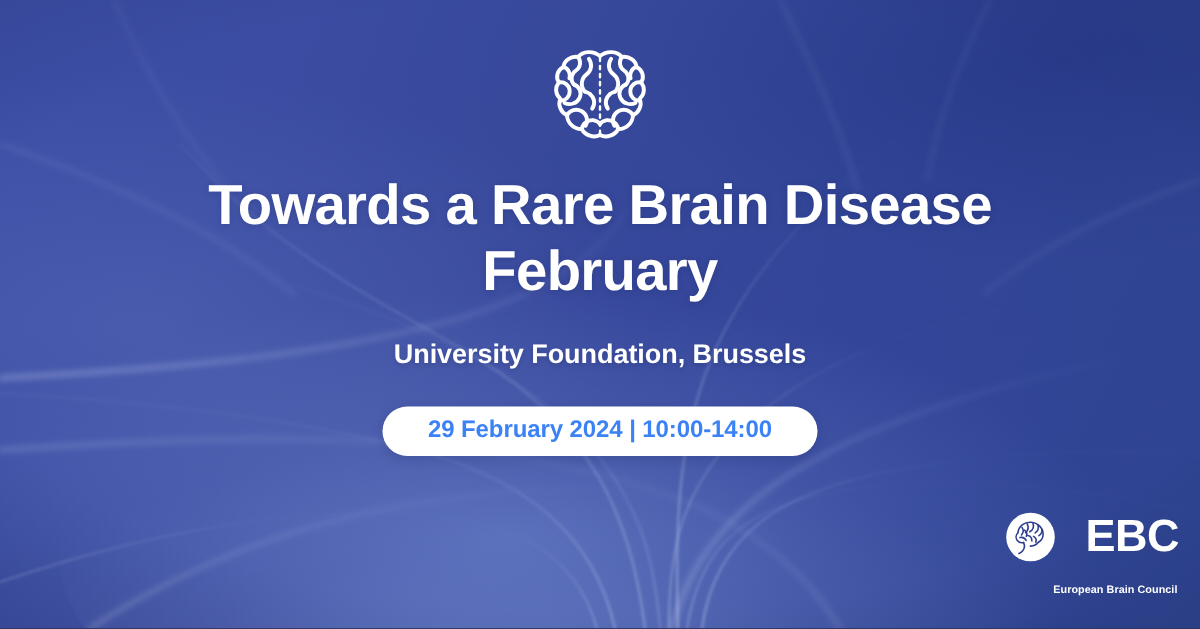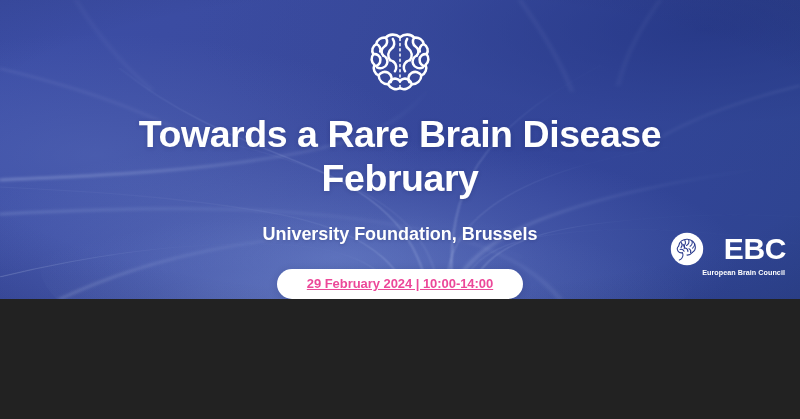--- a/index.html
+++ b/index.html
@@ -4,21 +4,21 @@
 <title>Event Banner</title>
 <style>
   html, body {
     margin: 0;
     padding: 0;
     background: #222;
   }
   #banner {
     position: relative;
     width: 800px;
-    height: 299px;
+    height: 419px;
     overflow: hidden;
     font-family: "Liberation Sans", "DejaVu Sans", sans-serif;
     background: #3a4a9e;
     user-select: none;
   }
   
   .bg-base {
     position: absolute;
     inset: 0;
     background:
@@ -76,29 +76,28 @@
     font-size: 18px;
     font-weight: 700;
     letter-spacing: -0.002em;
     text-align: center;
     text-shadow: 0 1px 3px rgba(22,32,80,0.22);
   }
 
   .date-badge {
     margin-top: 24px;
     background: #ffffff;
-    color: #ec4899;
-    font-size: 13px;
+    color: #3b82f6;
+    font-size: 16px;
     font-weight: 700;
     letter-spacing: -0.004em;
     padding: 7px 30px 8px 30px;
     border-radius: 999px;
     box-shadow: 0 2px 8px rgba(18,28,72,0.18);
     white-space: nowrap;
-    text-decoration: underline;
   }
 
   
   .logo {
     position: absolute;
     right: 14px;
     bottom: 22px;
     display: flex;
     flex-direction: column;
     align-items: flex-end;
@@ -118,21 +117,21 @@
     font-size: 30px;
     font-weight: 700;
     letter-spacing: -0.012em;
     line-height: 1;
   }
   .logo-caption {
     color: #ffffff;
     font-size: 7.2px;
     font-weight: 700;
     letter-spacing: 0.006em;
-    margin-top: 2px;
+    margin-top: 13px;
     margin-right: 1px;
   }
 </style>
 </head>
 <body>
 
 <div id="banner">
 
   <div class="bg-base"></div>
 

